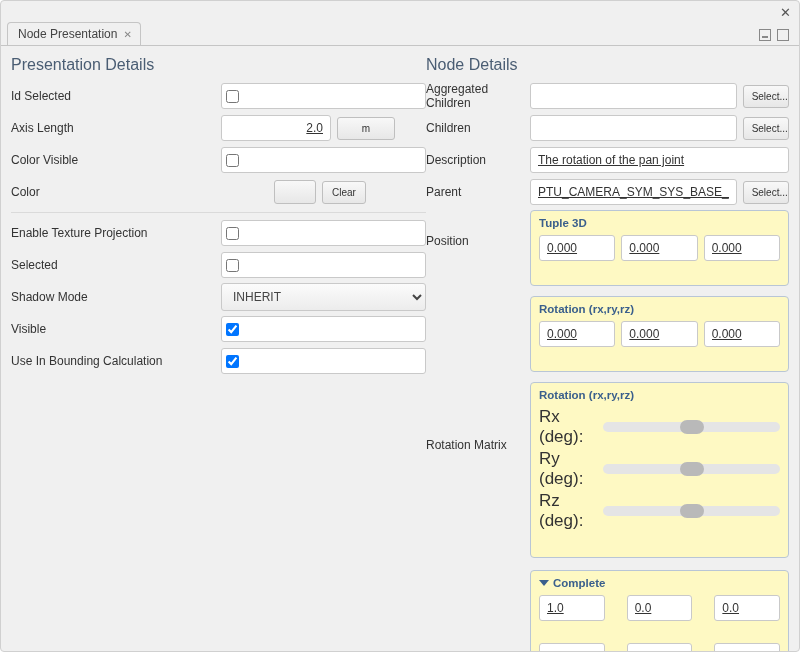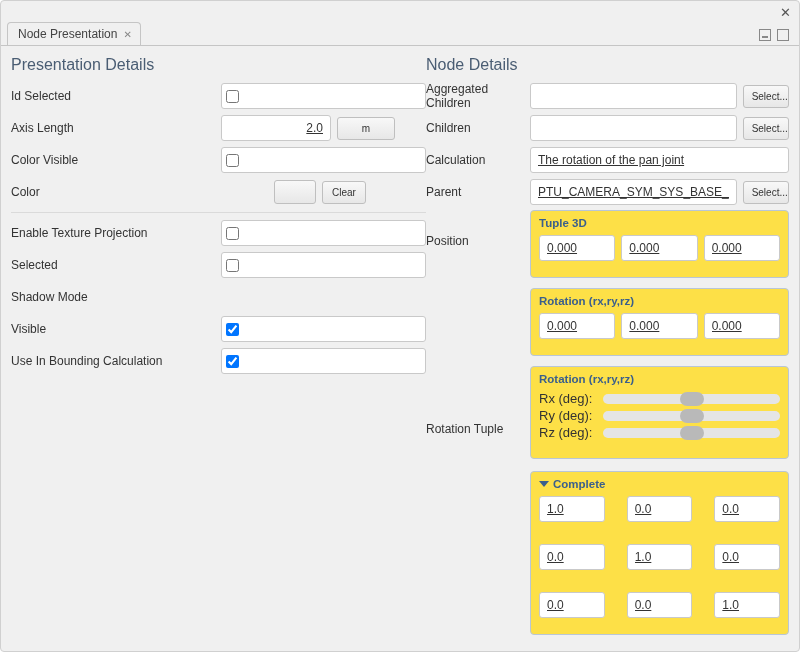--- a/index.html
+++ b/index.html
@@ -118,39 +118,39 @@
     border-top: 1px solid #dadada;
     margin: 6px 0 6px 0;
   }
   .color-swatch {
     width: 42px; height: 24px; border:1px solid #bfbfbf; border-radius:3px;
     background: linear-gradient(#f8f8f8,#e7e7e7); cursor:pointer;
   }
   .group {
     border: 1px solid #b9c6d6;
     border-radius: 4px;
-    background: #fde047;
+    background: #fef9c3;
     margin-bottom: 6px;
-    padding: 6px 8px 16px 8px;
+    padding: 6px 8px 24px 8px;
   }
   .group-title {
     color: #3a5f8c;
     font-weight: 600;
     font-size: 11.5px;
     margin-bottom: 6px;
     display:flex; align-items:center; gap:4px;
   }
   .group-title .twisty {
     width:0; height:0; border-left:5px solid transparent; border-right:5px solid transparent;
     border-top:6px solid #3a5f8c; display:inline-block;
   }
   .tuple-row { display:flex; gap:6px; }
   .tuple-row input.text { flex:1; }
   .slider-row { display:flex; align-items:center; gap:8px; margin:2px 0; }
-  .slider-row .slbl { width:56px; color:#333; font-size:13px; }
+  .slider-row .slbl { width:56px; color:#333; font-size:17px; }
   .slider {
     flex:1; height:10px; background:#e5e5e5; border-radius:5px; position:relative;
   }
   .slider-thumb {
     position:absolute; top:-2px; left:50%; transform:translateX(-50%);
     width:24px; height:14px; border-radius:7px; background:#b9b9b9;
   }
   .matrix { display:grid; grid-template-columns:1fr 1fr 1fr; gap:22px; }
 </style>
 </head>
@@ -225,20 +225,25 @@
         <div class="lbl">Selected</div>
         <div class="valcell">
           <div class="checkbox-bg">
             <input type="checkbox" style="">
           </div>
         </div>
       </div>
 
       <div class="form-row">
         <div class="lbl">Shadow Mode</div>
+        <div class="valcell">
+          <select class="sel">
+            <option>INHERIT</option>
+          </select>
+        </div>
       </div>
 
       <div class="form-row">
         <div class="lbl">Visible</div>
         <div class="valcell">
           <div class="checkbox-bg">
             <input type="checkbox" checked="" style="">
           </div>
         </div>
       </div>
@@ -266,21 +271,21 @@
 
       <div class="form-row">
         <div class="lbl">Children</div>
         <div class="valcell">
           <input class="text" value="" style="">
           <button class="btn">Select...</button>
         </div>
       </div>
 
       <div class="form-row">
-        <div class="lbl">Calculation</div>
+        <div class="lbl">Description</div>
         <div class="valcell">
           <input class="text" value="The rotation of the pan joint" style="">
         </div>
       </div>
 
 
       <div class="form-row">
         <div class="lbl">Parent</div>
         <div class="valcell">
           <input class="text" value="PTU_CAMERA_SYM_SYS_BASE_T…" style="">
@@ -310,21 +315,21 @@
             <div class="tuple-row">
               <input class="text" value="0.000" style="">
               <input class="text" value="0.000" style="">
               <input class="text" value="0.000" style="">
             </div>
           </div>
         </div>
       </div>
 
       <div class="form-row" style="align-items:flex-start;">
-        <div class="lbl" style="padding-top:56px">Rotation Tuple</div>
+        <div class="lbl" style="padding-top:56px">Rotation Matrix</div>
         <div class="valcell" style="flex-direction:column; align-items:stretch;">
           <div class="group">
             <div class="group-title">Rotation (rx,ry,rz)</div>
             <div class="slider-row">
               <div class="slbl">Rx (deg):</div>
               <div class="slider">
                   <div class="slider-thumb"></div>
                 </div>
             </div>
             <div class="slider-row">

